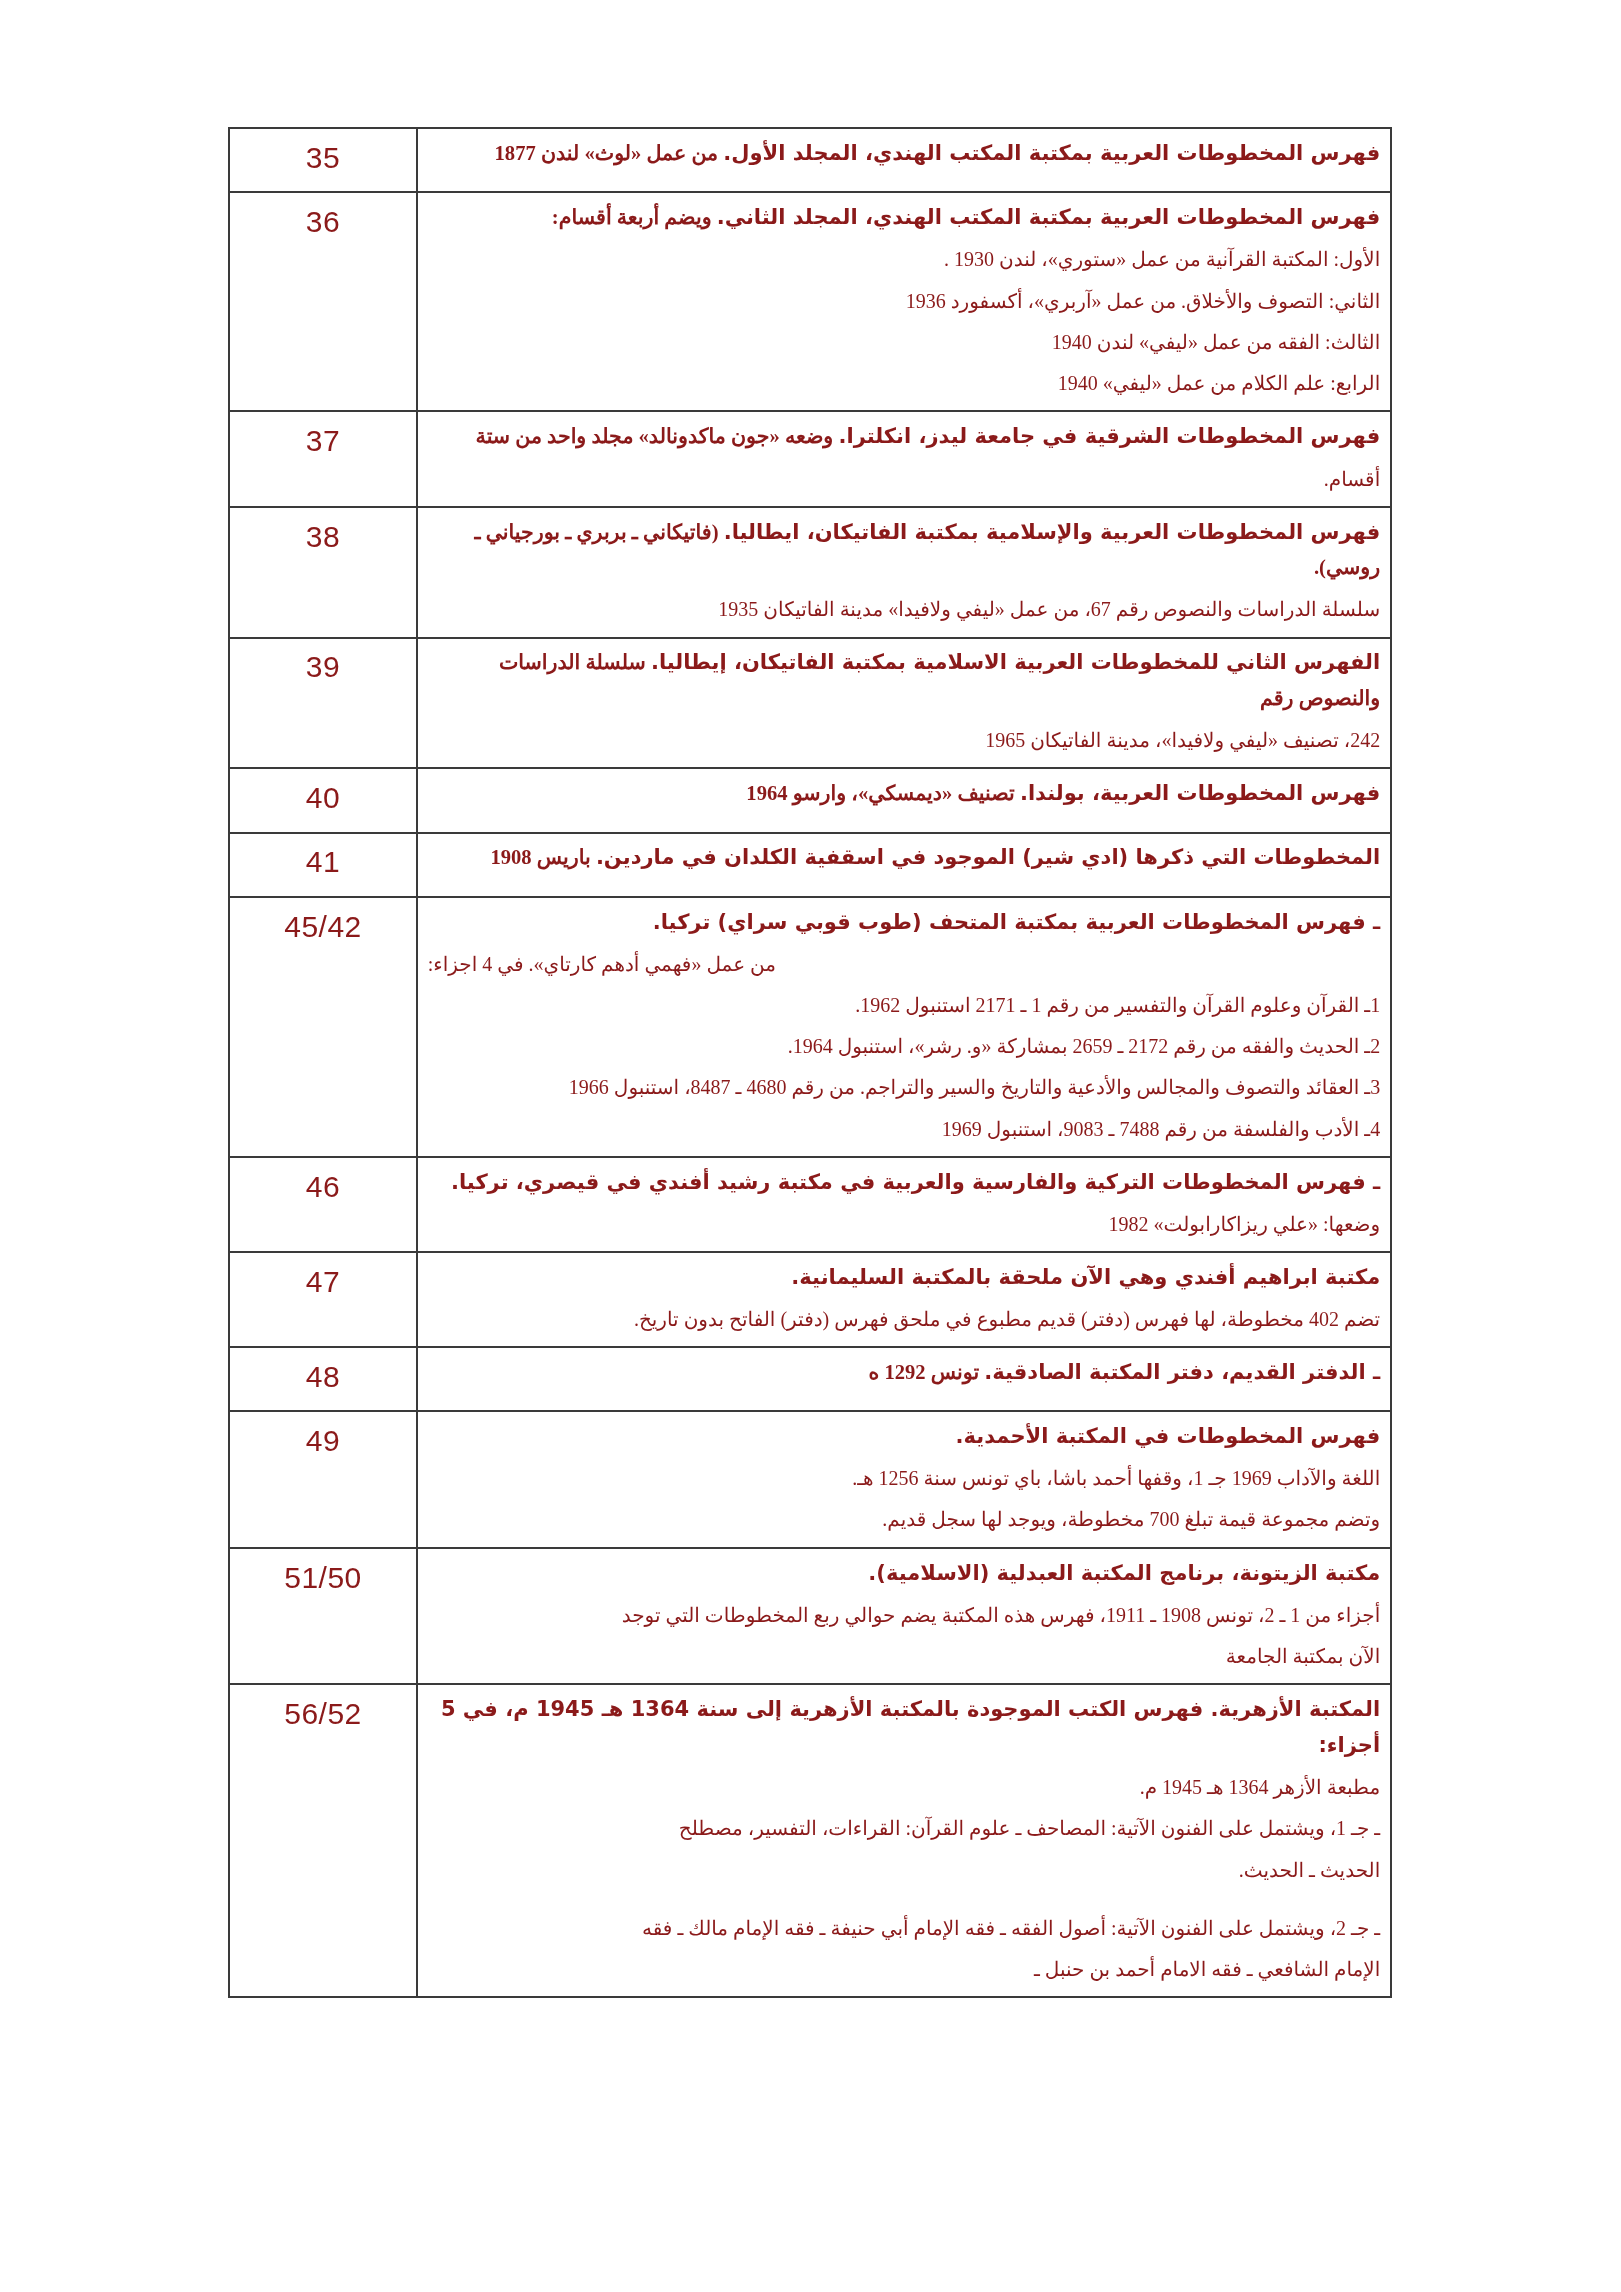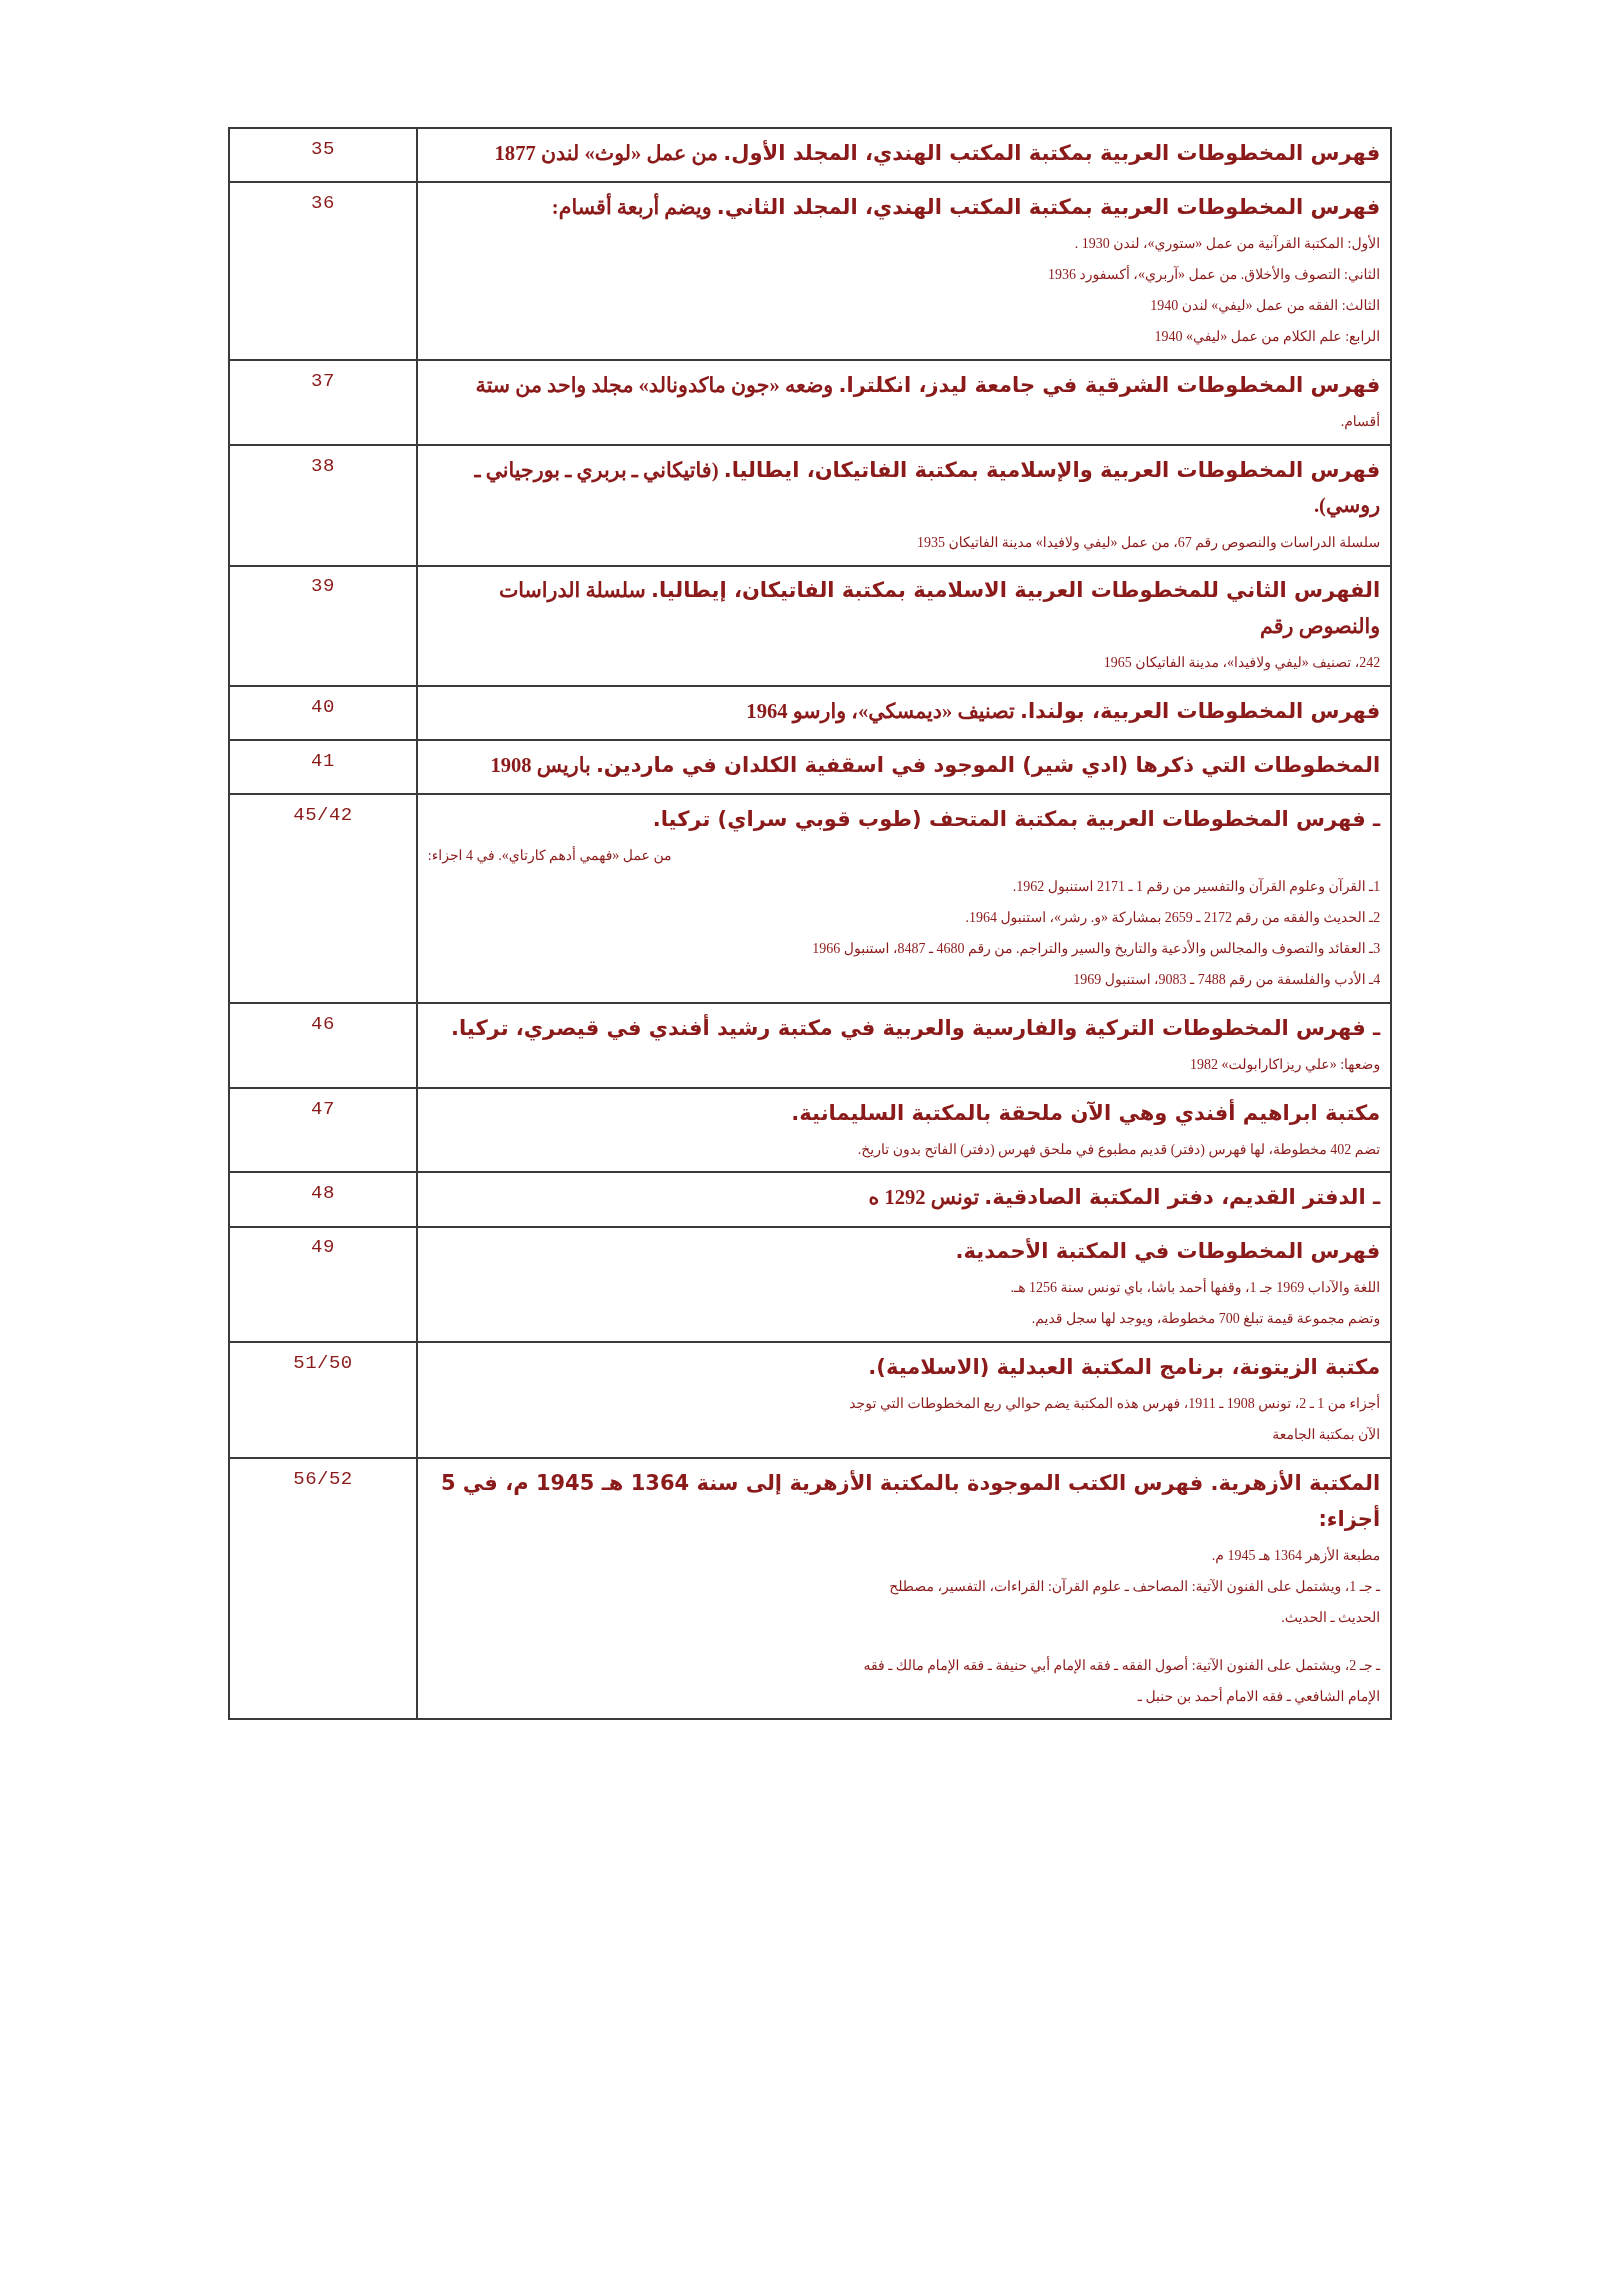--- a/index.html
+++ b/index.html
@@ -37,23 +37,23 @@
   col.col-text { width: 974px; }
   col.col-num  { width: 188px; }
 
   td.cell-text {
     text-align: right;
     line-height: 1.72;
     font-size: 20px;
   }
   td.cell-num {
     text-align: center;
-    font-size: 19px;
+    font-size: 30px;
     line-height: 1.55;
-    font-family: Liberation Mono, monospace;
+    font-family: Liberation Sans, sans-serif;
     letter-spacing: 0.5px;
     padding-top: 7.8px;
   }
   .ln {
     display: block;
     margin: 0;
     padding: 0;
   }
   .ln + .ln { margin-top: 6.9px; }
 
@@ -65,21 +65,21 @@
   
   .desc {
     font-weight: bold;
     font-family: "Liberation Serif", "DejaVu Serif", serif;
     font-size: 20.6px;
   }
   
   .ln.serif {
     font-family: "Liberation Serif", "DejaVu Serif", serif;
     font-weight: normal;
-    font-size: 14px;
+    font-size: 20px;
   }
   .ln.center-ish {
     text-align: left;
   }
   .ln.blank { height: 9.8px; }
 </style>
 </head>
 <body>
 
 <div class="page">

